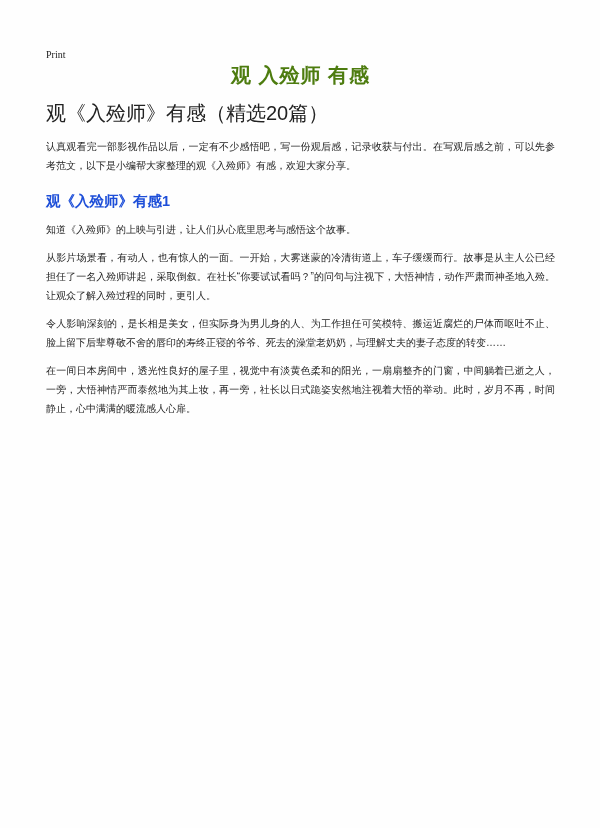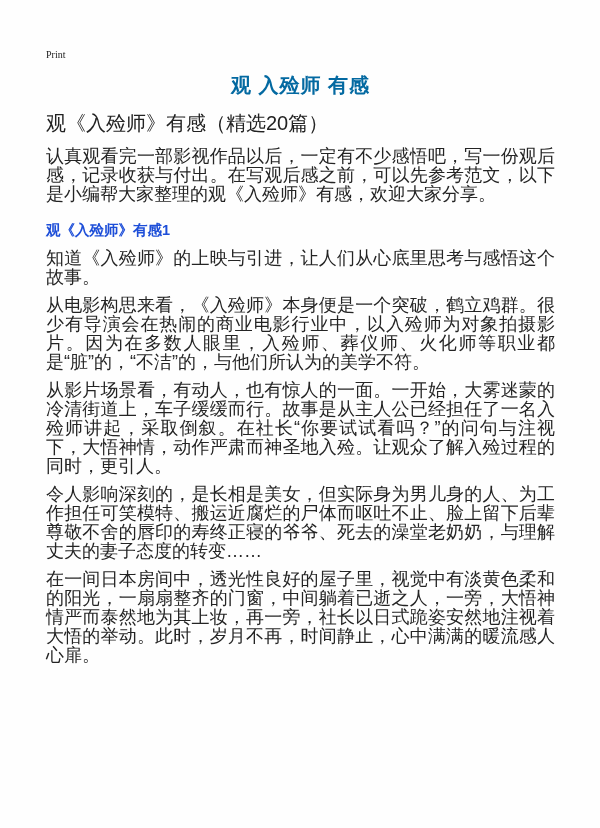--- a/index.html
+++ b/index.html
@@ -22,32 +22,32 @@
     font-size: 10px;
     color: #1c1c1c;
     text-decoration: none;
     cursor: pointer;
   }
   .doc-title {
     font-size: 20px;
     line-height: 24px;
     font-weight: 700;
     text-align: center;
-    color: #0369a1;
-    margin-top: 11px;
+    color: #4d7c0f;
+    margin-top: 1px;
     letter-spacing: 1px;
   }
   .subtitle {
     margin-top: 17px;
     font-size: 20px;
     line-height: 19px;
     color: #222222;
   }
   .body-text p {
-    font-size: 18px;
+    font-size: 10px;
     line-height: 19px;
     color: #242424;
     text-align: justify;
     margin-top: 9px;
     word-break: break-all;
   }
   .body-text p.intro { margin-top: 14px; }
   .section-heading {
     font-size: 14.5px;
     line-height: 19px;
@@ -69,21 +69,20 @@
 
   <div class="body-text">
 
     <p class="intro">认真观看完一部影视作品以后，一定有不少感悟吧，写一份观后感，记录收获与付出。在写观后感之前，可以先参考范文，以下是小编帮大家整理的观《入殓师》有感，欢迎大家分享。</p>
 
     <h2 class="section-heading">观《入殓师》有感1</h2>
 
 
     <p>知道《入殓师》的上映与引进，让人们从心底里思考与感悟这个故事。</p>
 
-    <p>从电影构思来看，《入殓师》本身便是一个突破，鹤立鸡群。很少有导演会在热闹的商业电影行业中，以入殓师为对象拍摄影片。因为在多数人眼里，入殓师、葬仪师、火化师等职业都是“脏”的，“不洁”的，与他们所认为的美学不符。</p>
 
 
     <p>从影片场景看，有动人，也有惊人的一面。一开始，大雾迷蒙的冷清街道上，车子缓缓而行。故事是从主人公已经担任了一名入殓师讲起，采取倒叙。在社长“你要试试看吗？”的问句与注视下，大悟神情，动作严肃而神圣地入殓。让观众了解入殓过程的同时，更引人。</p>
 
     <p>令人影响深刻的，是长相是美女，但实际身为男儿身的人、为工作担任可笑模特、搬运近腐烂的尸体而呕吐不止、脸上留下后辈尊敬不舍的唇印的寿终正寝的爷爷、死去的澡堂老奶奶，与理解丈夫的妻子态度的转变……</p>
 
     <p>在一间日本房间中，透光性良好的屋子里，视觉中有淡黄色柔和的阳光，一扇扇整齐的门窗，中间躺着已逝之人，一旁，大悟神情严而泰然地为其上妆，再一旁，社长以日式跪姿安然地注视着大悟的举动。此时，岁月不再，时间静止，心中满满的暖流感人心扉。</p>
 
   </div>
 </div>

